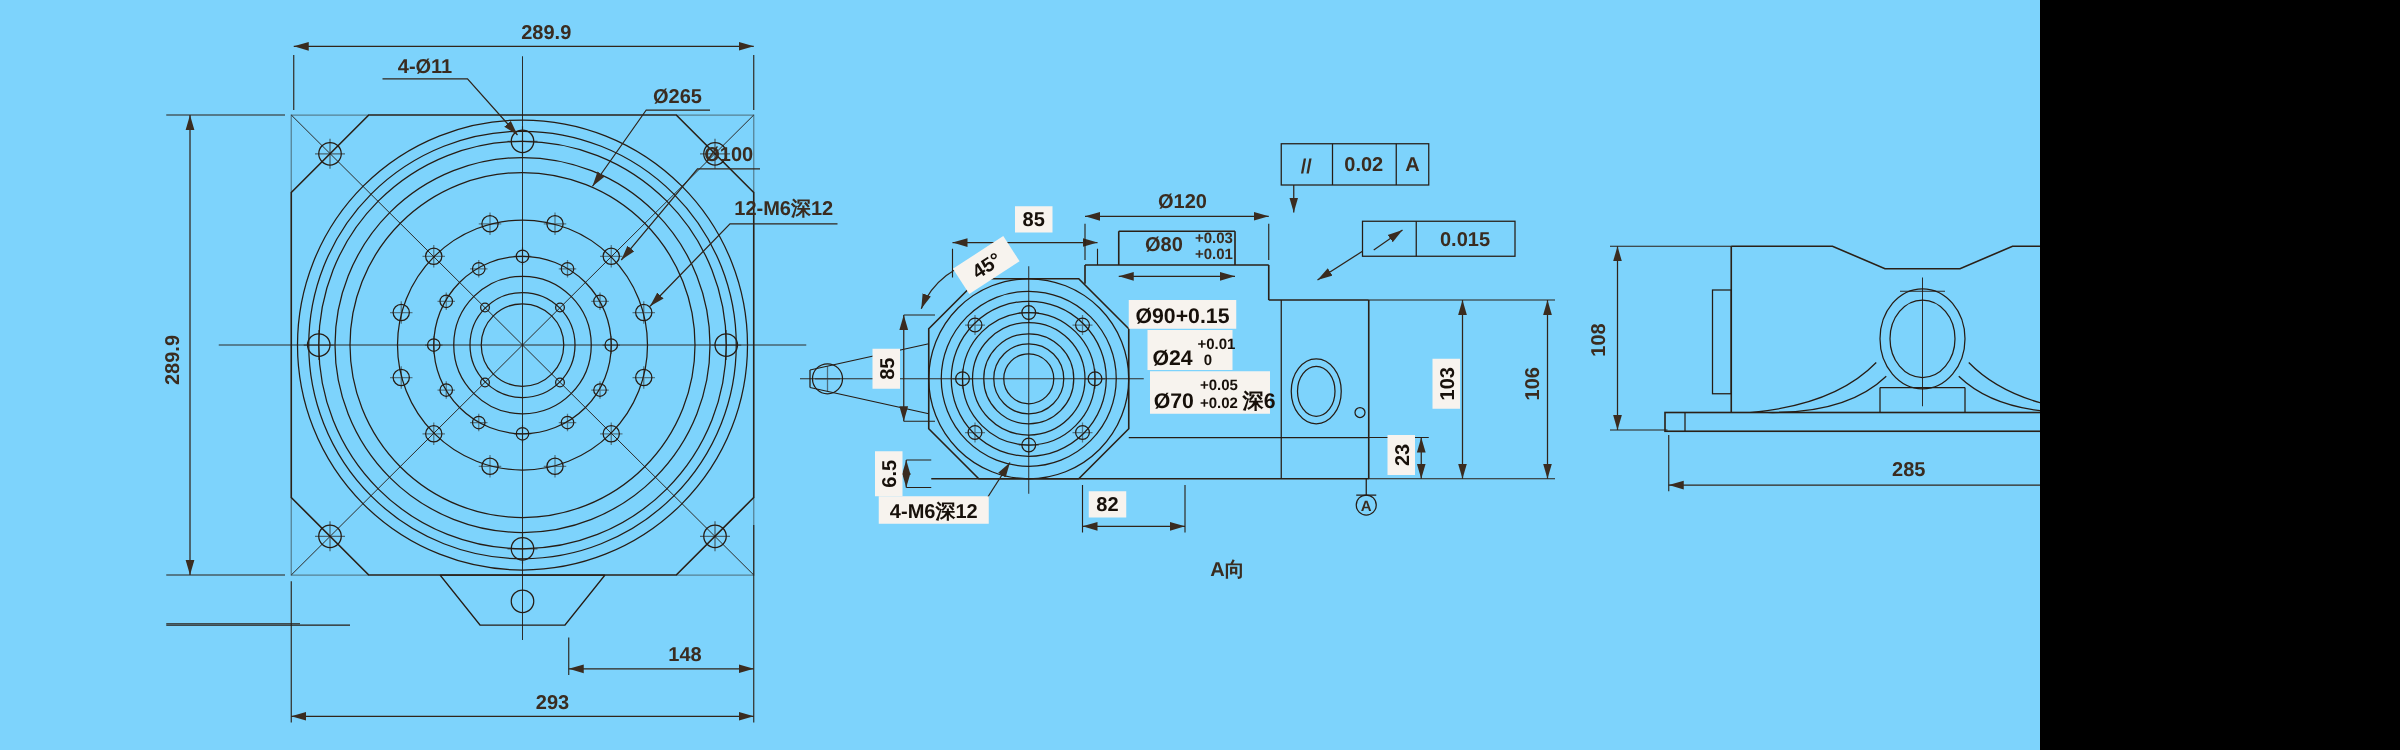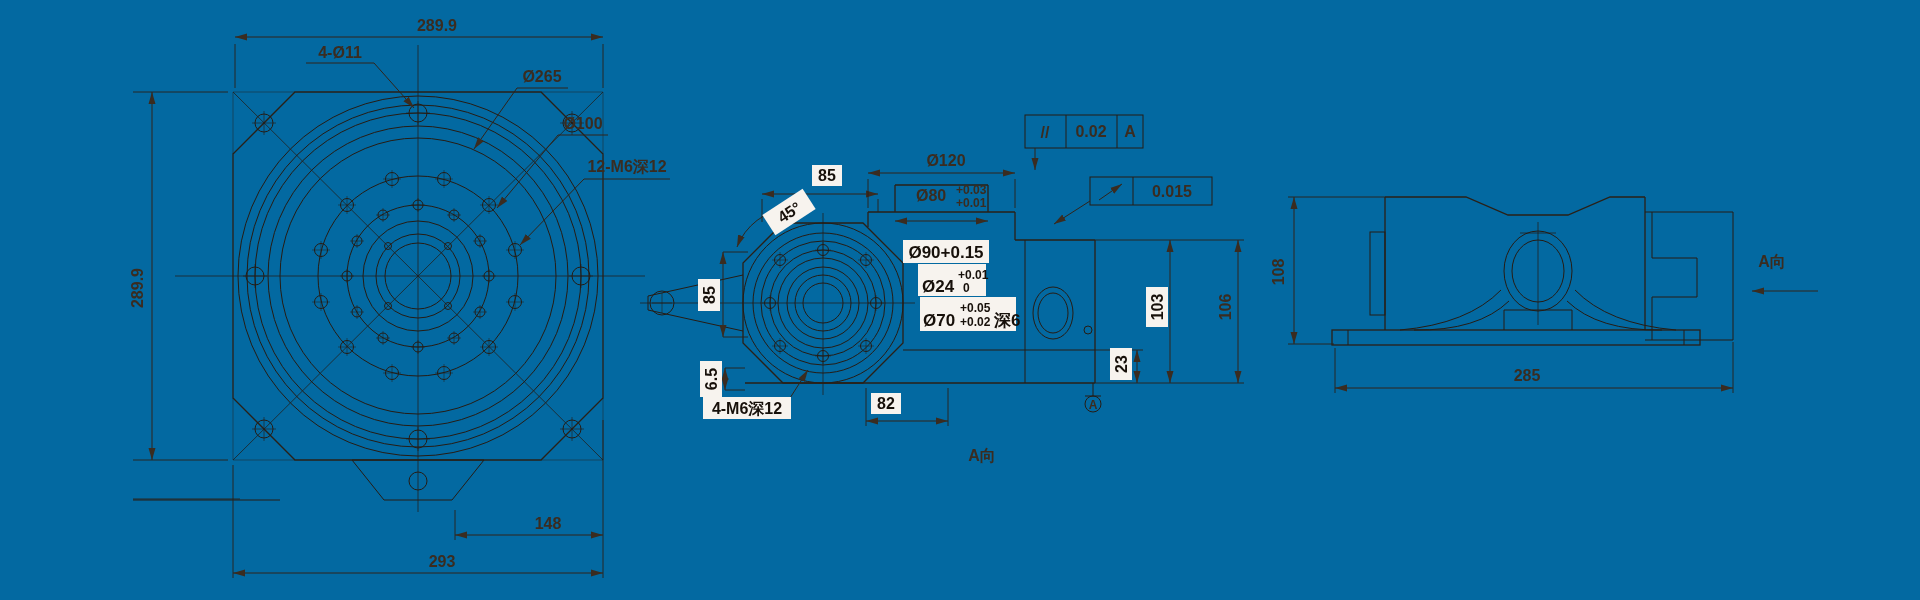--- a/index.html
+++ b/index.html
@@ -1,16 +1,16 @@
 <!DOCTYPE html>
 <html><head>
 <meta charset="utf-8">
 <style>
   html,body{margin:0;padding:0;background:#000;}
-  .stage{position:relative;width:1920px;height:600px;background:#0369a1;overflow:hidden;}
+  .stage{position:relative;width:1632px;height:600px;background:#7dd3fc;overflow:hidden;}
   svg{display:block;}
   .l{stroke:#261c14;fill:none;stroke-width:1;}
   .lf{stroke:#2a2017;fill:none;stroke-width:1.3;}
   .cl{stroke:#241a13;fill:none;stroke-width:0.8;opacity:.9;}
   .dl{stroke:#30241a;fill:none;stroke-width:1;}
   .ext{stroke:#2a2017;fill:none;stroke-width:0.9;}
   text{font-family:"Liberation Sans","DejaVu Sans",sans-serif;font-weight:bold;}
   .tb{fill:#3a2c20;font-size:16px;}
   .ts{fill:#3a2c20;font-size:12px;}
   .tw{fill:#17100a;font-size:16px;}

